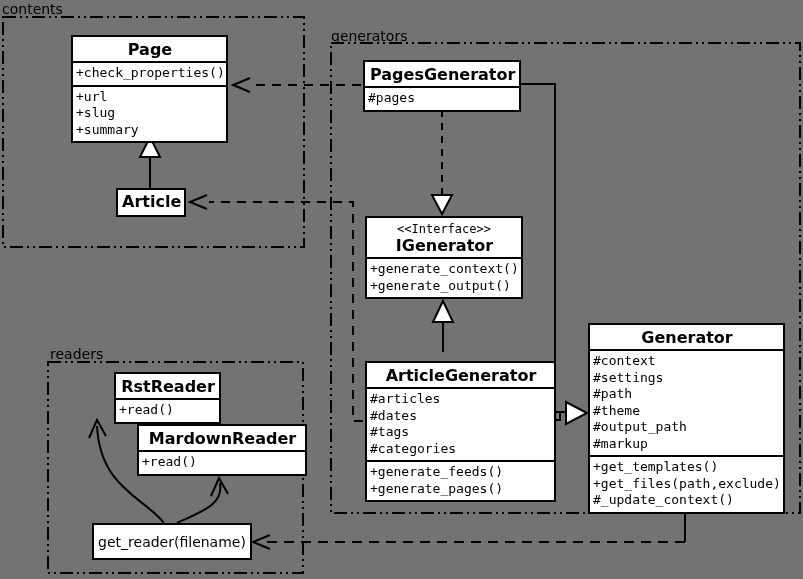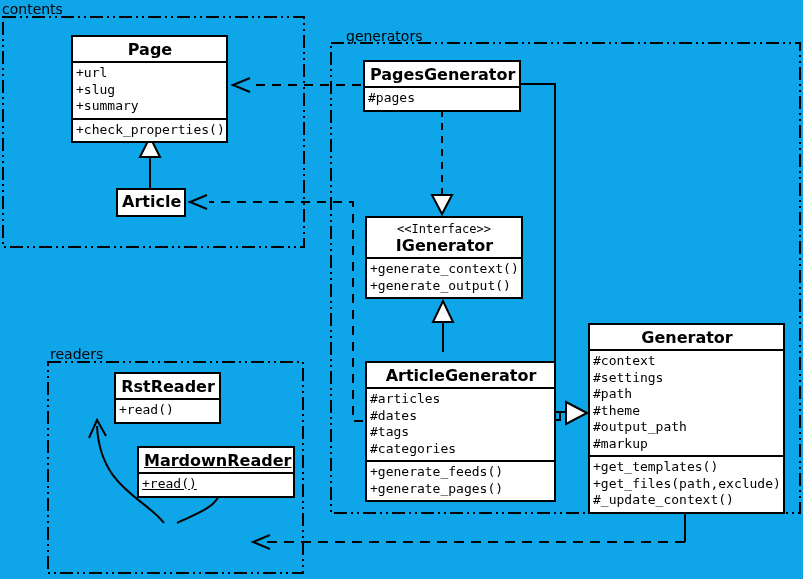--- a/index.html
+++ b/index.html
@@ -1,16 +1,16 @@
 <!DOCTYPE html>
 <html><head>
 <meta charset="utf-8">
 <style>
   html,body{margin:0;padding:0;background:#fff;}
-  .canvas{position:relative;width:803px;height:579px;background:#0ea5e9;overflow:hidden;
+  .canvas{position:relative;width:803px;height:579px;background:#737373;overflow:hidden;
           font-family:"DejaVu Sans", sans-serif;color:#000;}
   .edges{position:absolute;left:0;top:0;z-index:1;}
   .uml-class{position:absolute;z-index:2;background:#fff;border:2px solid #000;box-sizing:border-box;}
   .uml-title{font-family:"DejaVu Sans", sans-serif;font-weight:bold;font-size:16px;line-height:19px;
              text-align:center;padding:3px 4px 2px 5px;white-space:nowrap;}
   .uml-stereotype{font-family:"DejaVu Sans Mono", monospace;font-weight:normal;font-size:12px;
                   line-height:14px;text-align:center;white-space:nowrap;padding-top:4px;}
   .uml-stereotype + .uml-title{padding-top:0;}
   .uml-section{border-top:2px solid #000;padding:2px 3px 3px 3px;}
   .uml-member{font-family:"DejaVu Sans Mono", monospace;font-size:13px;line-height:16.5px;white-space:pre;}
@@ -74,32 +74,32 @@
       </g>
 
       <g>
         <path d="M 177,523 C 199,512 224,506 220,483"></path>
         <polyline points="211,496 219,478 228,494"></polyline>
       </g>
     </g>
   </svg>
 
   <div class="pkg-label" style="left:2px;top:1px;">contents</div>
-  <div class="pkg-label" style="left:346px;top:28px;text-align:center;">generators</div>
+  <div class="pkg-label" style="left:331px;top:28px;text-align:center;">generators</div>
   <div class="pkg-label" style="left:50px;top:346px;">readers</div>
 
   <div class="uml-class" style="left:71px;top:35px;width:157px;">
     <div class="uml-title">Page</div>
     <div class="uml-section">
+      <div class="uml-member">+check_properties()</div>
+    </div>
+    <div class="uml-section">
       <div class="uml-member">+url</div>
       <div class="uml-member">+slug</div>
       <div class="uml-member">+summary</div>
-    </div>
-    <div class="uml-section">
-      <div class="uml-member">+check_properties()</div>
     </div>
   </div>
 
   <div class="uml-class" style="left:116px;top:188px;width:70px;height:29px;">
     <div class="uml-title" style="padding:2px 4px;">Article</div>
   </div>
 
   <div class="uml-class" style="left:363px;top:60px;width:158px;">
     <div class="uml-title">PagesGenerator</div>
     <div class="uml-section">
@@ -147,21 +147,24 @@
     </div>
   </div>
 
   <div class="uml-class" style="left:73px;top:372px;width:107px;margin-left:41px;">
     <div class="uml-title">RstReader</div>
     <div class="uml-section">
       <div class="uml-member">+read()</div>
     </div>
   </div>
 
-  <div class="uml-class" style="left:137px;top:446px;width:158px;text-decoration:underline;">
+  <div class="uml-class" style="left:137px;top:424px;width:170px;">
     <div class="uml-title">MardownReader</div>
     <div class="uml-section">
       <div class="uml-member">+read()</div>
     </div>
   </div>
 
+  <div class="uml-func" style="left:92px;top:523px;width:160px;height:37px;">
+    <span>get_reader(filename)</span>
+  </div>
 
 </div>
 
 </body></html>

